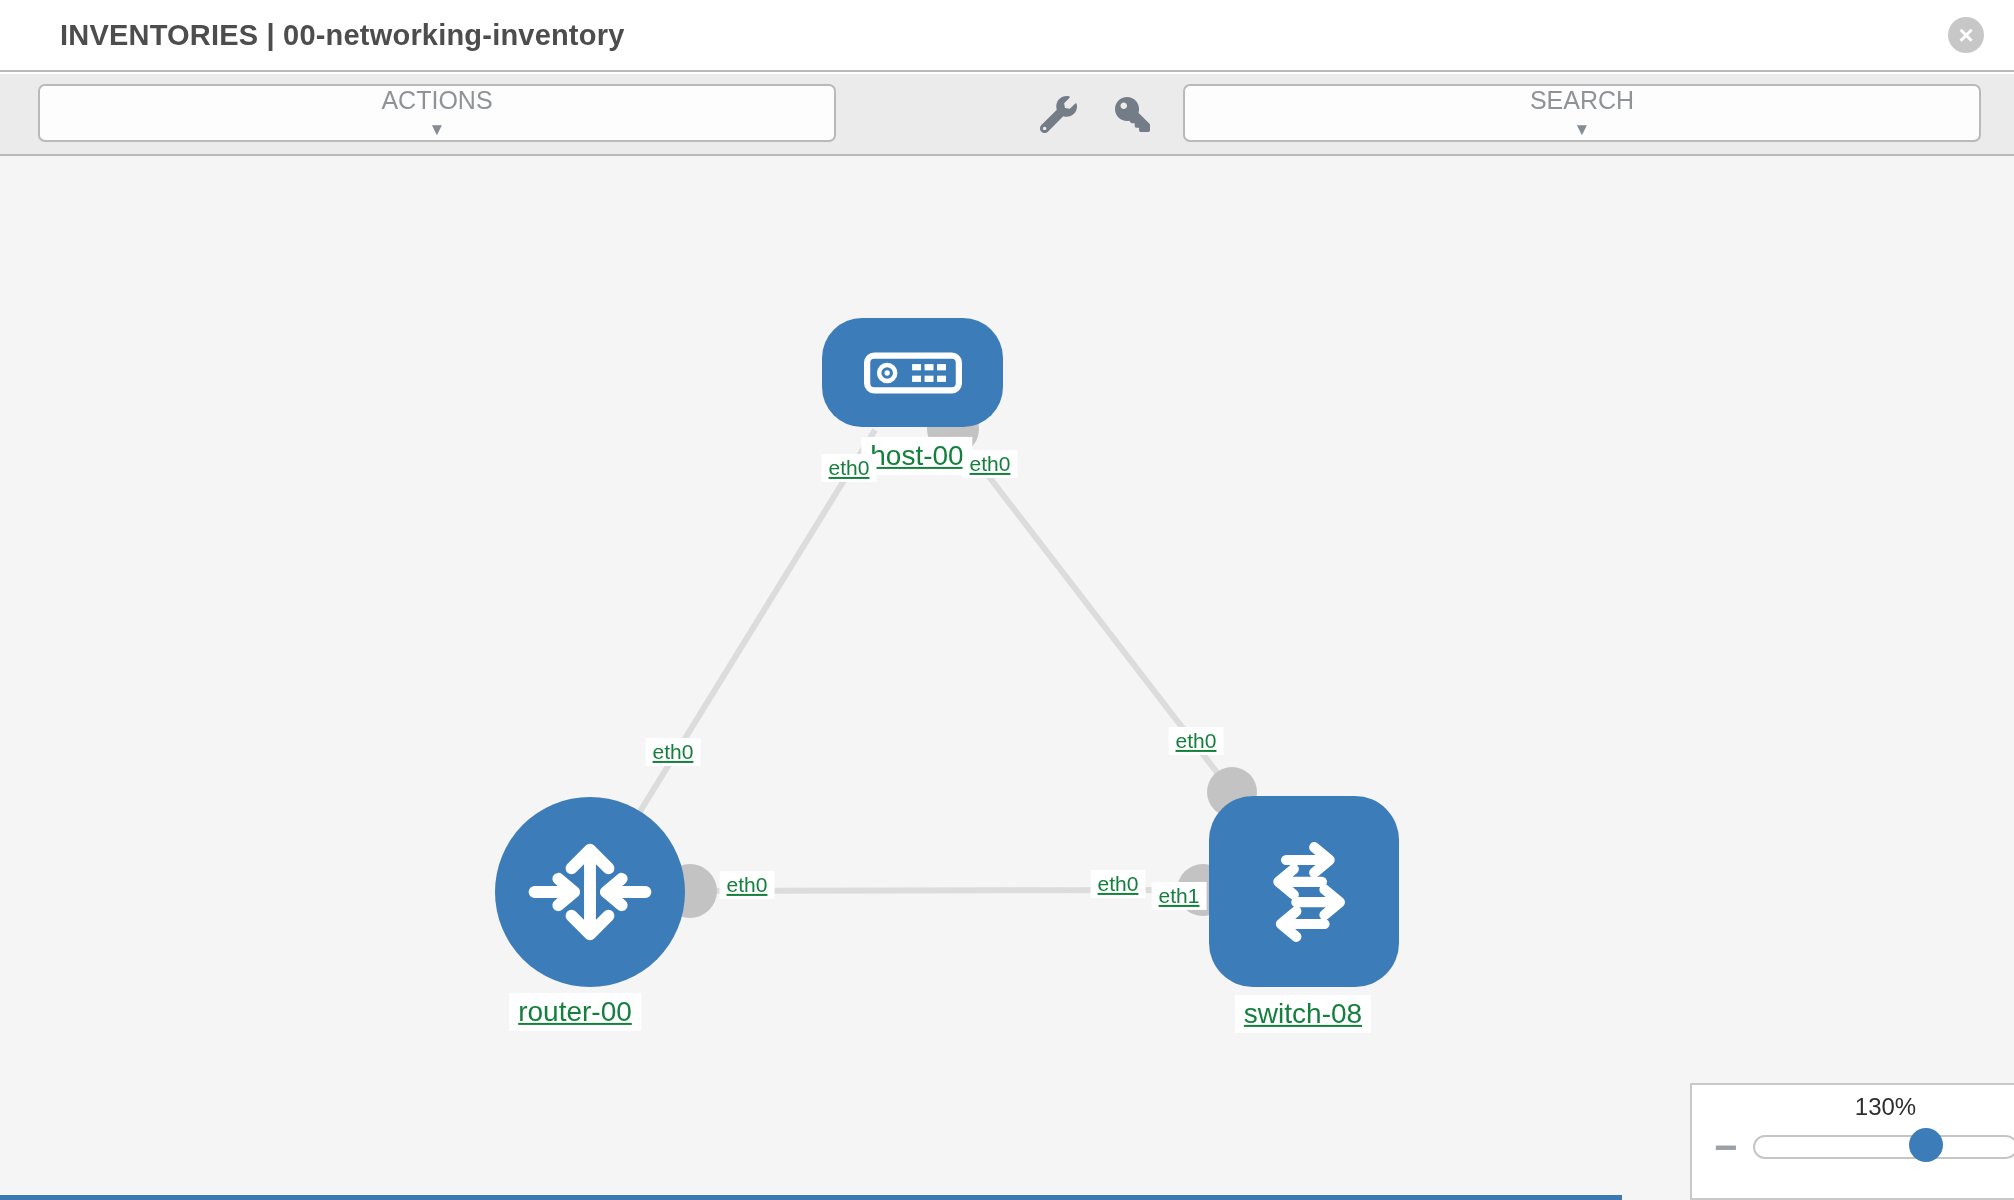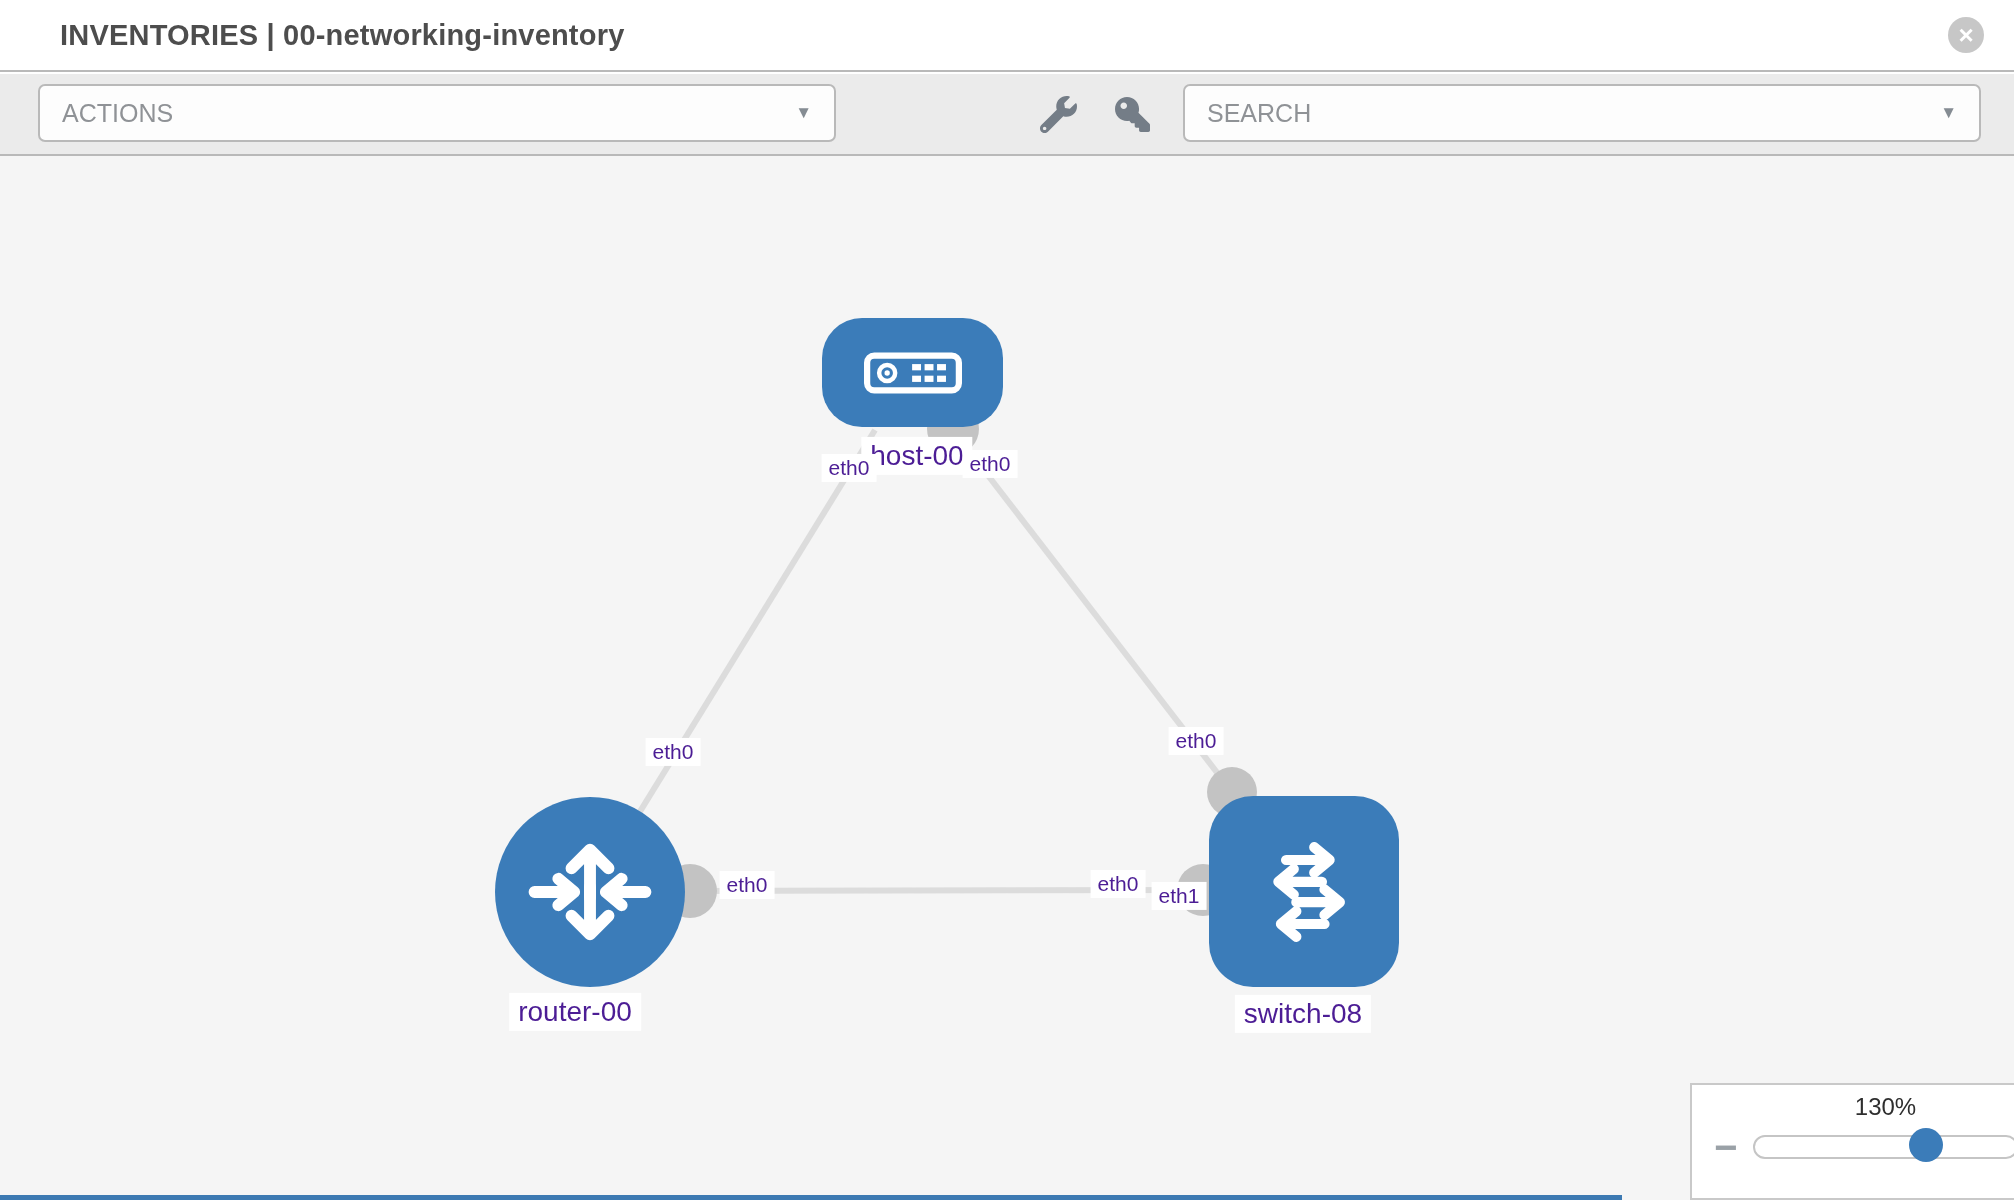--- a/index.html
+++ b/index.html
@@ -13,42 +13,42 @@
   .hdr h1{margin:0;font-size:29px;font-weight:700;color:#4d4d4d;letter-spacing:.2px;}
   .close-btn{width:36px;height:36px;border-radius:50%;background:#c7c7c7;color:#fff;
        display:flex;align-items:center;justify-content:center;font-size:26px;font-weight:700;
        cursor:pointer;line-height:1;}
 
   
   .toolbar{position:absolute;left:0;top:74px;width:2014px;height:80px;background:#ebebeb;
        border-bottom:2px solid #b9b9b9;box-sizing:content-box;}
   .select{position:absolute;top:10px;height:58px;background:#fdfdfd;border:2px solid #b9b9b9;
        border-radius:7px;box-sizing:border-box;display:flex;align-items:center;
-       justify-content:space-between;padding:0 22px;color:#8f9296;font-size:25px;cursor:pointer;}
+       justify-content:space-between;padding:0 22px;color:#8f9296;font-size:25px;cursor:pointer;flex-direction:column;}
   .select.actions{left:38px;width:798px;}
   .select.search{left:1183px;width:798px;}
   .caret{font-size:17px;color:#858c93;}
   .tools{position:absolute;left:1040px;top:0;height:80px;display:flex;align-items:center;gap:38px;}
   .tool{display:flex;align-items:center;justify-content:center;cursor:pointer;}
   .tool svg{fill:#747d87;}
 
   
   .canvas{position:absolute;left:0;top:156px;width:2014px;height:1044px;background:#f5f5f5;}
   .graph-svg{position:absolute;left:0;top:0;width:2014px;height:1044px;}
   .graph-svg line{stroke:#dcdcdc;stroke-width:6;}
   .graph-svg circle.ifdot{fill:#c3c3c3;}
 
   .node{position:absolute;background:#3b7cb9;display:flex;align-items:center;justify-content:center;cursor:pointer;}
   .node-host{left:822px;top:162px;width:181px;height:109px;border-radius:40px;}
   .node-router{left:495px;top:641px;width:190px;height:190px;border-radius:50%;}
   .node-switch{left:1209px;top:640px;width:190px;height:191px;border-radius:44px;}
   .node svg{display:block;}
 
-  .chip{position:absolute;transform:translate(-50%,-50%);background:#fff;color:#4c1d95;
-        white-space:nowrap;line-height:1.15;}
+  .chip{position:absolute;transform:translate(-50%,-50%);background:#fff;color:#15803d;
+        white-space:nowrap;line-height:1.15;text-decoration:underline;}
   .chip-node{font-size:28px;padding:3px 9px;}
   .chip-if{font-size:21px;padding:2px 7px;}
 
   
   .zoom-panel{position:absolute;left:1690px;top:927px;width:391px;height:117px;background:#fff;
         border:2px solid #c9c9c9;box-sizing:border-box;}
   .zoom-level{margin-top:8px;text-align:center;font-size:24px;color:#2e2e2e;}
   .zoom-row{display:flex;align-items:center;margin-top:6px;padding:0 22px;}
   .zoom-minus,.zoom-plus{color:#9aa1a7;font-size:40px;font-weight:800;line-height:1;cursor:pointer;}
   .zoom-track{flex:1;height:20px;border:2px solid #c5c5c5;border-radius:12px;background:#fff;

